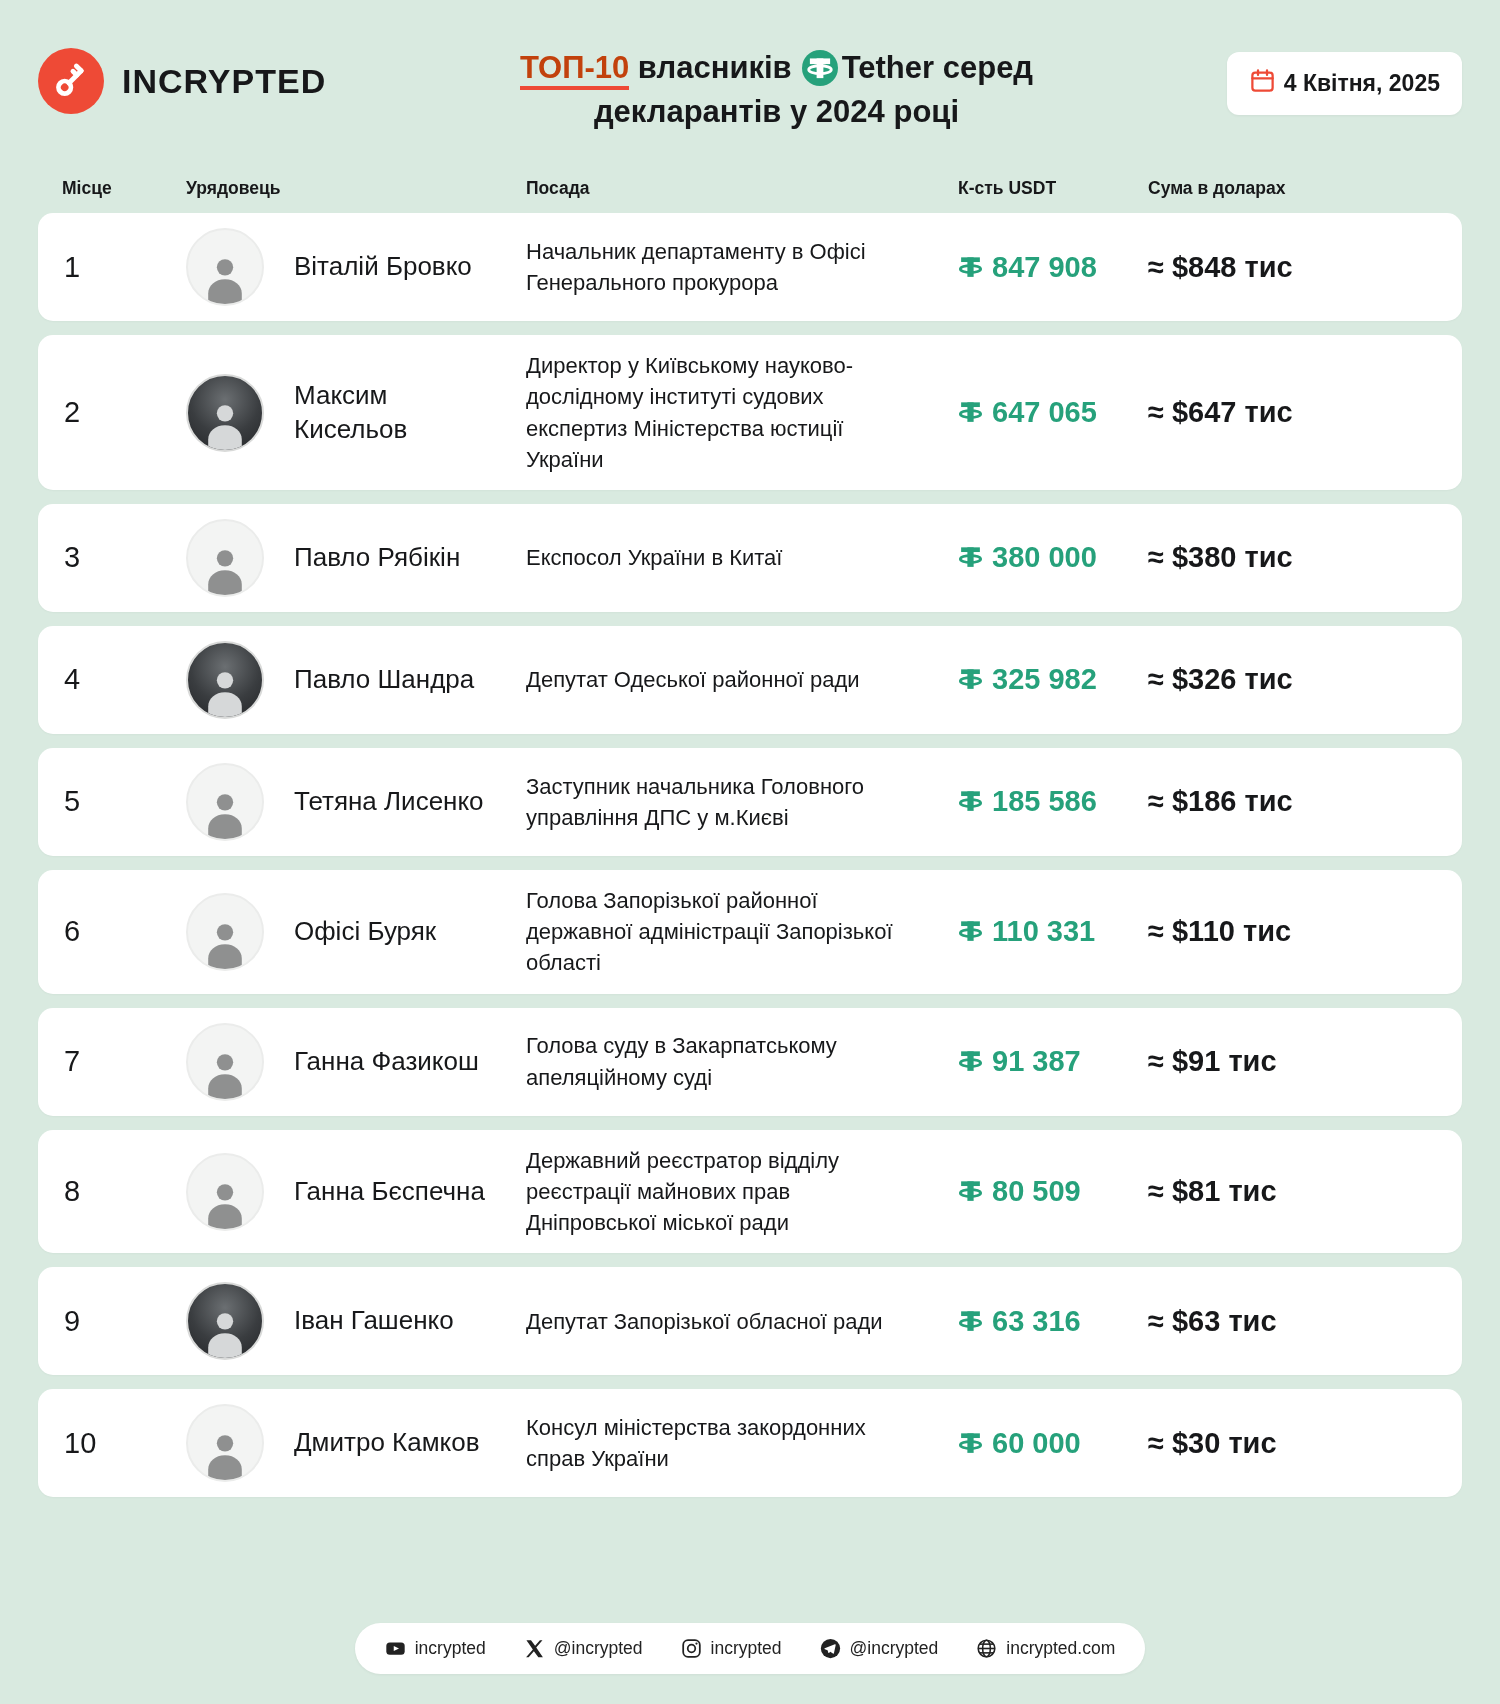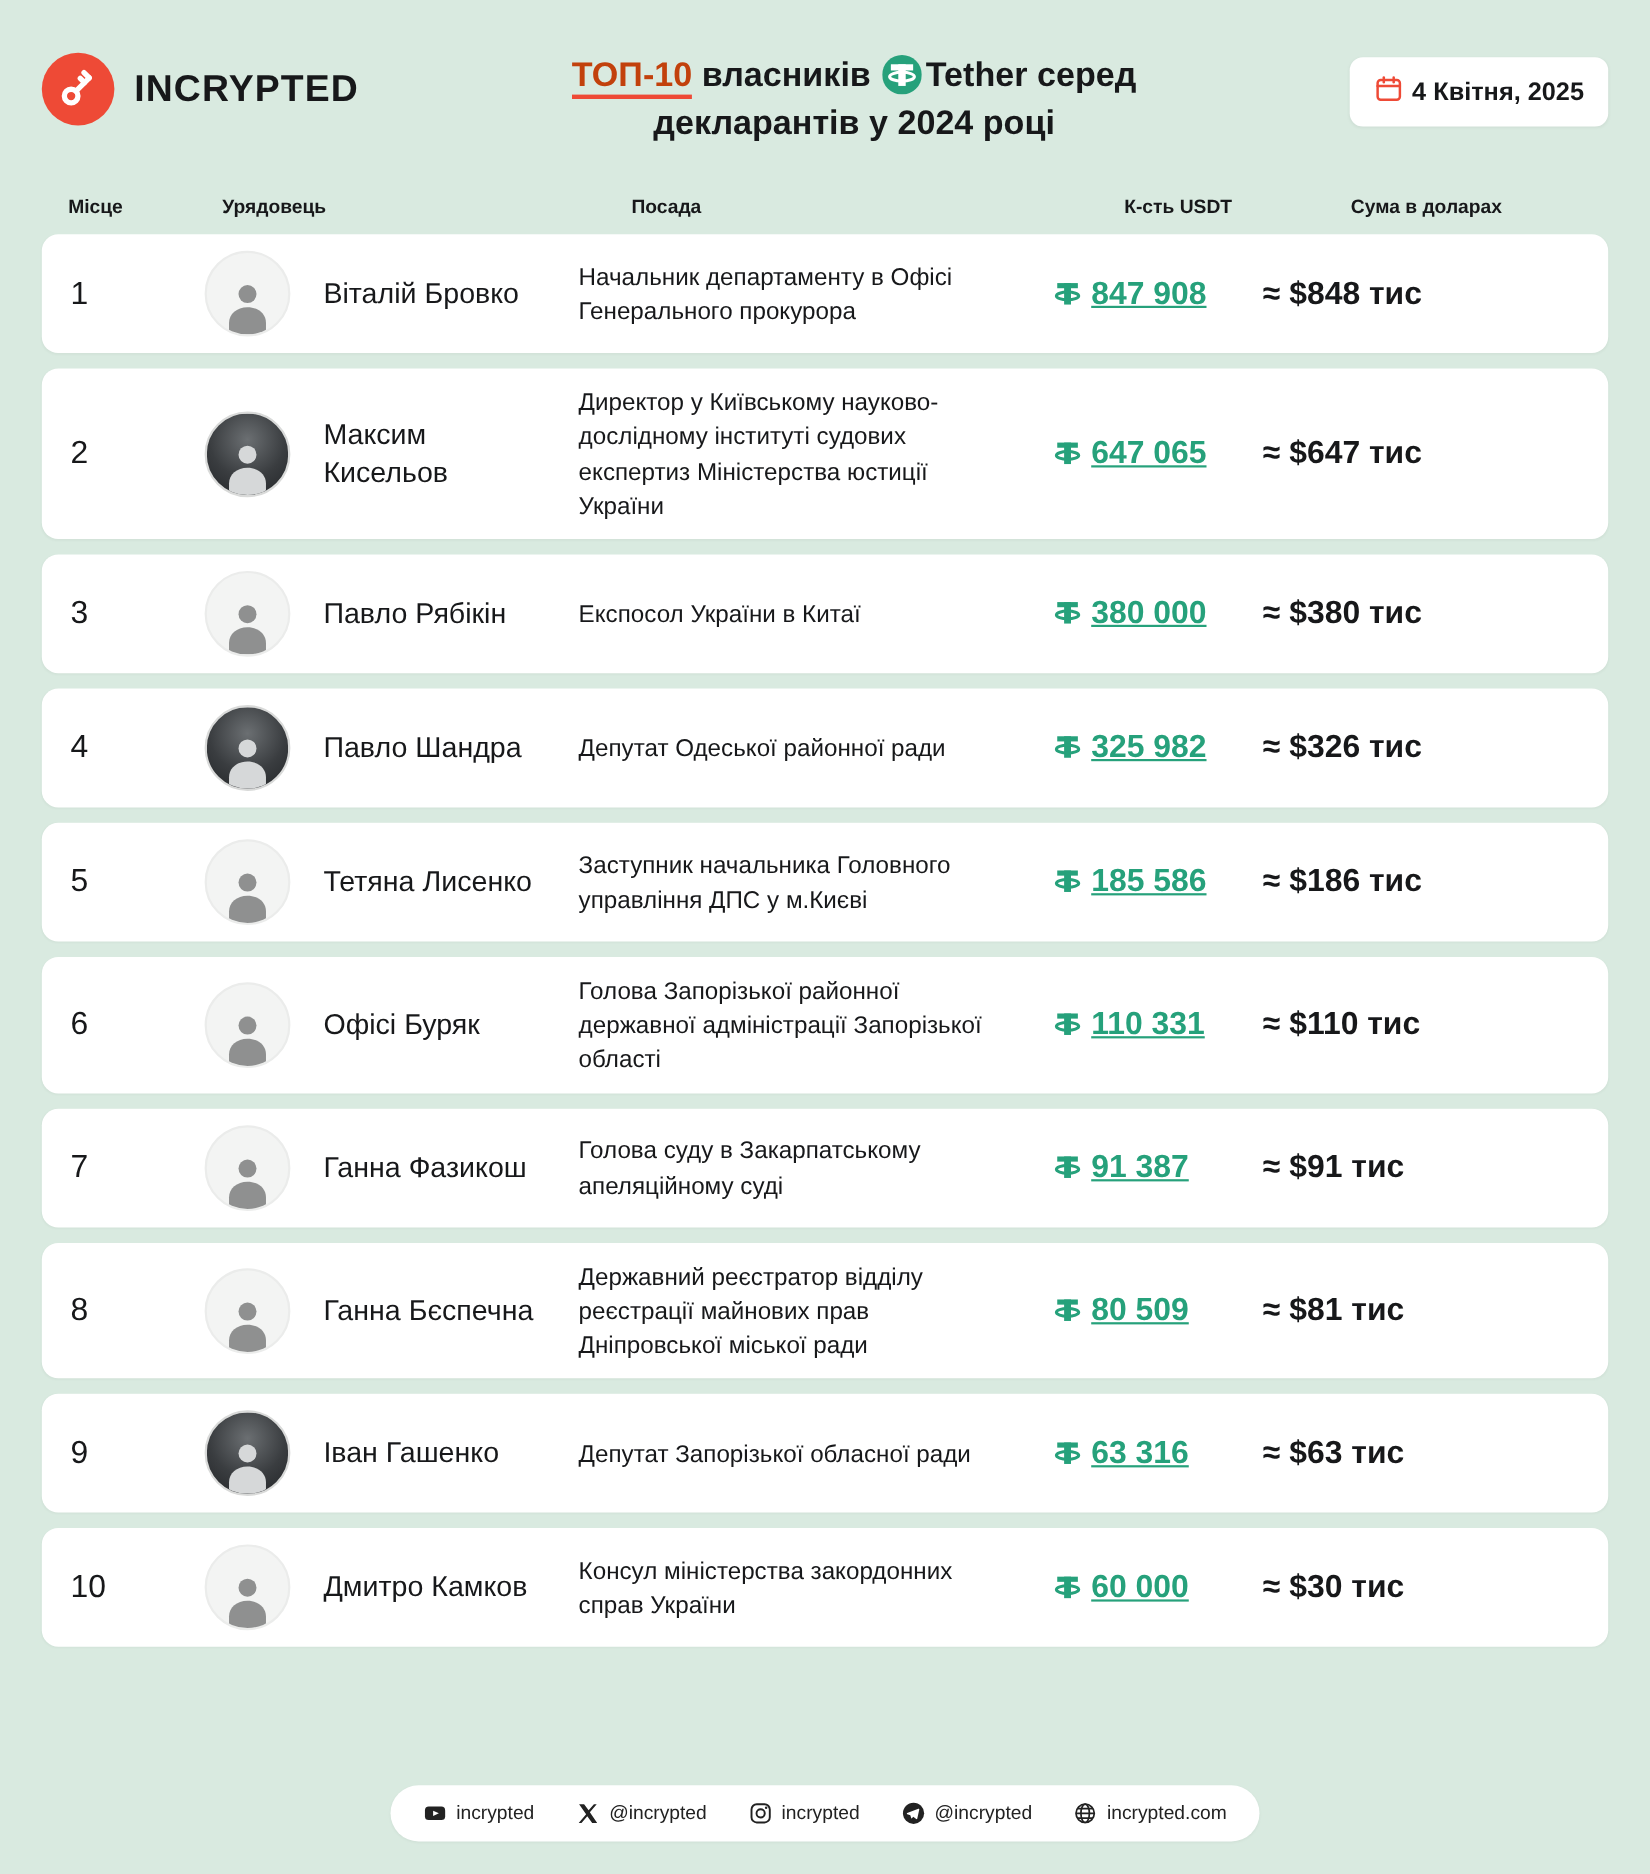--- a/index.html
+++ b/index.html
@@ -23,33 +23,33 @@
   .title .hl { color:#c2410c; border-bottom:4px solid #ee4a36; padding-bottom:1px; }
   .coin { display:inline-flex; width:36px; height:36px; vertical-align:-8px; margin:0 4px 0 10px; }
   .coin svg { width:36px; height:36px; }
 
   .date-badge { background:#fff; border-radius:12px; padding:15px 22px; display:flex; align-items:center; gap:8px;
                 font-size:23px; font-weight:700; margin-top:12px; box-shadow:0 1px 3px rgba(0,0,0,.05); }
   .date-badge svg { width:27px; height:27px; }
 
   
   .thead, .row { display:grid; grid-template-columns:148px 108px 232px 432px 190px 1fr; align-items:center; }
-  .thead { margin:44px 0 14px; font-size:17.5px; font-weight:700;gap:16px; }
+  .thead { margin:44px 0 14px; font-size:17.5px; font-weight:700; }
   .thead .h-place { padding-left:24px; }
   .h-official { grid-column:2 / span 2; }
   .rows { display:flex; flex-direction:column; gap:14px; }
   .row { background:#fff; border-radius:15px; min-height:108px; padding:15px 0; box-shadow:0 1px 2px rgba(0,0,0,.03); }
 
   .place { padding-left:26px; font-size:29px; font-weight:500; }
   .avatar { width:78px; height:78px; border-radius:50%; background:#f3f4f3; border:2px solid #ebecEB; display:flex; align-items:flex-end; justify-content:center; overflow:hidden; color:#8f9090; }
   .avatar svg { width:56px; height:56px; }
   .avatar.photo { background:radial-gradient(circle at 50% 32%, #6b6f72 0%, #3a3d40 55%, #232528 100%); border-color:#d9dad9; color:#d6d8d9; }
   .name { font-size:26px; line-height:1.3; padding-right:20px; }
   .position { font-size:22px; line-height:1.42; padding-right:34px; }
-  .usdt { display:flex; align-items:center; gap:9px; color:#26a17b; font-size:29px; font-weight:700; white-space:nowrap;text-decoration:underline; }
+  .usdt { display:flex; align-items:center; gap:9px; color:#26a17b; font-size:29px; font-weight:700; white-space:nowrap; }
   .usdt svg { width:25px; height:25px; flex:0 0 auto; }
   .usd { font-size:29px; font-weight:700; white-space:nowrap; }
 
   
   .footer { margin-top:auto; display:flex; justify-content:center; padding-top:30px; }
   .social-pill { background:#fff; border-radius:999px; padding:15px 30px; display:flex; align-items:center; gap:38px; box-shadow:0 1px 3px rgba(0,0,0,.05); }
   .social { display:flex; align-items:center; gap:9px; font-size:17.5px; color:#222; cursor:pointer; }
   .social svg { width:21px; height:21px; }
 </style>
 </head>

